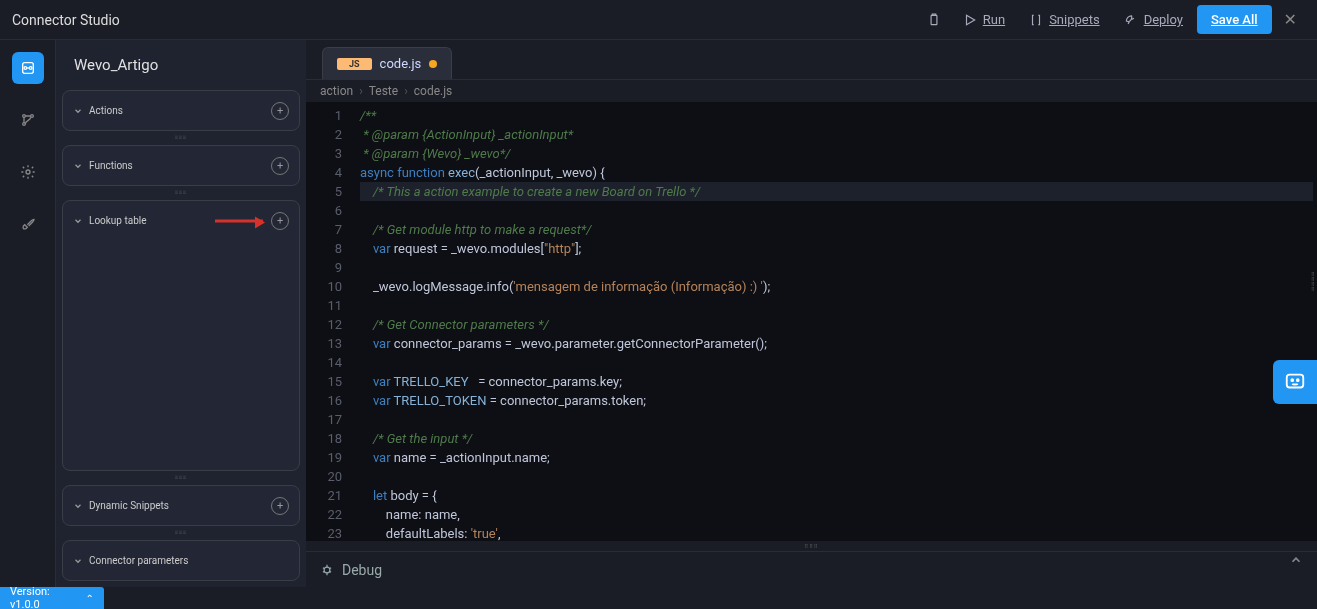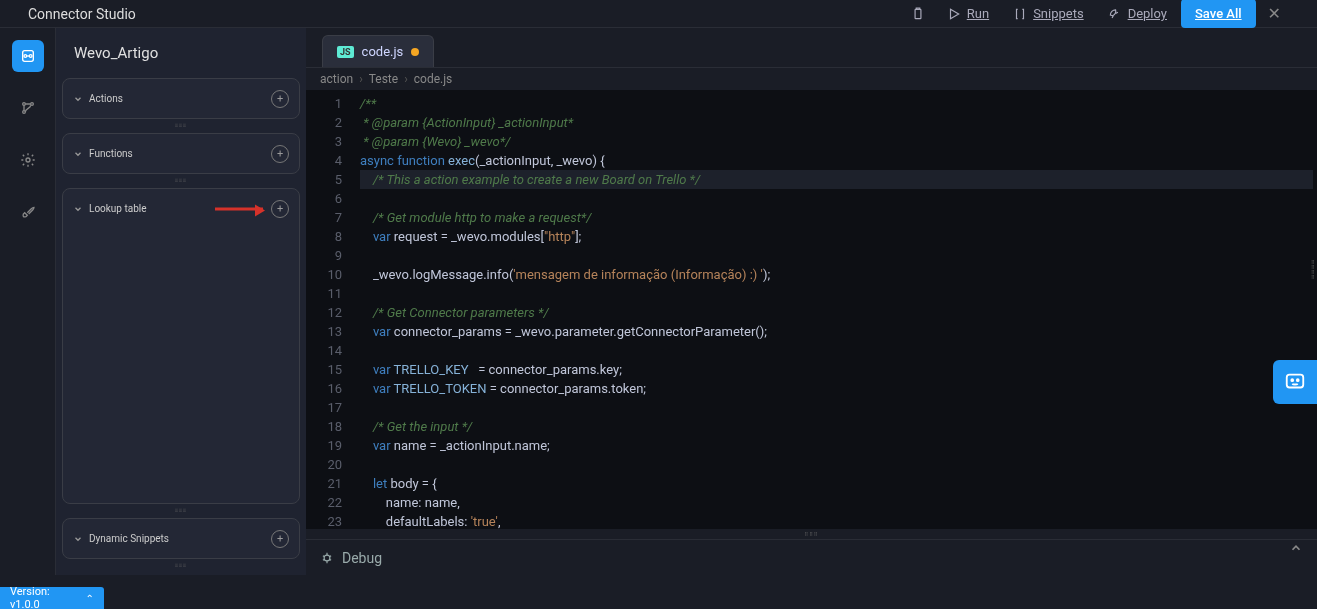--- a/index.html
+++ b/index.html
@@ -1,19 +1,19 @@
 <!DOCTYPE html>
 <html><head>
 <meta charset="utf-8">
 <style>
   * { box-sizing: border-box; margin: 0; padding: 0; font-family: -apple-system, BlinkMacSystemFont, "Segoe UI", Roboto, Arial, sans-serif; }
   body { width: 1317px; height: 609px; background: #1a1d26; color: #ccc; overflow: hidden; position: relative; }
   
   
-  .topbar { height: 28px; display: flex; align-items: center; padding: 0 28px; background: #1a1d26; border-bottom: 1px solid #2a2d36; text-align: right; }
+  .topbar { height: 40px; display: flex; align-items: center; padding: 0 12px; background: #1a1d26; border-bottom: 1px solid #2a2d36; text-align: right; }
   .topbar .title { color: #ddd; font-size: 14px; font-weight: 400; }
   .topbar .spacer { flex: 1; }
   .topbar .actions { display: flex; align-items: center; gap: 4px; }
   .topbar .btn { display: flex; align-items: center; gap: 6px; padding: 6px 10px; font-size: 13px; color: #aab; cursor: pointer; border-radius: 4px; text-decoration: underline; }
   .topbar .btn.primary { background: #2196F3; color: #fff; font-weight: 500; padding: 7px 14px; }
   .topbar .btn.icon-only { padding: 6px 8px; }
   .topbar .close { color: #888; font-size: 16px; padding: 4px 8px; cursor: pointer; }
   .topbar svg { width: 14px; height: 14px; }
 
   
@@ -40,21 +40,21 @@
 
   
   .arrow { position: absolute; right: 36px; top: 50%; transform: translateY(-50%); }
   .arrow-body { width: 48px; height: 0; border-top: 3px solid #d6322a; position: relative; }
   .arrow-head { position: absolute; right: -2px; top: -6px; width: 0; height: 0; border-left: 10px solid #d6322a; border-top: 6px solid transparent; border-bottom: 6px solid transparent; }
 
   
   .editor { flex: 1; background: #1a1d26; display: flex; flex-direction: column; min-width: 0; }
   .tabbar { height: 40px; display: flex; align-items: end; padding: 0 8px; background: #1a1d26; border-bottom: 1px solid #2a2d36; }
   .tab { display: flex; align-items: center; gap: 8px; background: #2a2e3b; border: 1px solid #3a3d46; border-bottom: none; border-radius: 6px 6px 0 0; padding: 8px 14px; font-size: 13px; color: #cfd6ff; margin-left: 8px; }
-  .tab .js-badge { background: #5eead4; color: #333; font-size: 9px; font-weight: 700; padding: 1px 3px; border-radius: 2px; }
+  .tab .js-badge { background: #fdba74; color: #333; font-size: 9px; font-weight: 700; padding: 1px 12px; border-radius: 2px; }
   .tab .dirty-dot { width: 8px; height: 8px; background: #f5a623; border-radius: 50%; }
   .crumbs { padding: 4px 14px; font-size: 12px; color: #888; display: flex; gap: 6px; }
   .crumbs .sep { color: #555; }
   .code { flex: 1; display: flex; background: #0d0f14; font-family: Consolas, "Courier New", monospace; font-size: 13px; overflow: hidden; position: relative; }
   .gutter { width: 46px; text-align: right; color: #5a5e6b; padding: 4px 10px 0 0; user-select: none; }
   .gutter div { height: 19px; line-height: 19px; }
   .codelines { flex: 1; padding: 4px 0 0 8px; white-space: pre; overflow: hidden; }
   .codelines .ln { height: 19px; line-height: 19px; }
   .codelines .ln.hl { background: #1d212b; margin-right: 4px; }
   .codelines .ln.hl::after { content:""; position:absolute; right:4px; width:calc(100% - 54px); }
@@ -212,20 +212,30 @@
           <svg width="10" height="10" viewBox="0 0 24 24" fill="none" stroke="currentColor" stroke-width="3">
               <polyline points="6 9 12 15 18 9"></polyline>
             </svg>
         </span>
         <span class="lbl">Dynamic Snippets</span>
         <span class="plus">+</span>
       </div>
     </div>
     <div class="dotsep"></div>
 
+    <div class="panel">
+      <div class="panel-hdr">
+        <span class="chev chevdown">
+          <svg width="10" height="10" viewBox="0 0 24 24" fill="none" stroke="currentColor" stroke-width="3">
+              <polyline points="6 9 12 15 18 9"></polyline>
+            </svg>
+        </span>
+        <span class="lbl">Connector parameters</span>
+      </div>
+    </div>
   </div>
 
   <div class="editor">
     <div class="tabbar">
       <div class="tab">
         <span class="js-badge">JS</span>
         <span>code.js</span>
         <span class="dirty-dot"></span>
       </div>
     </div>

